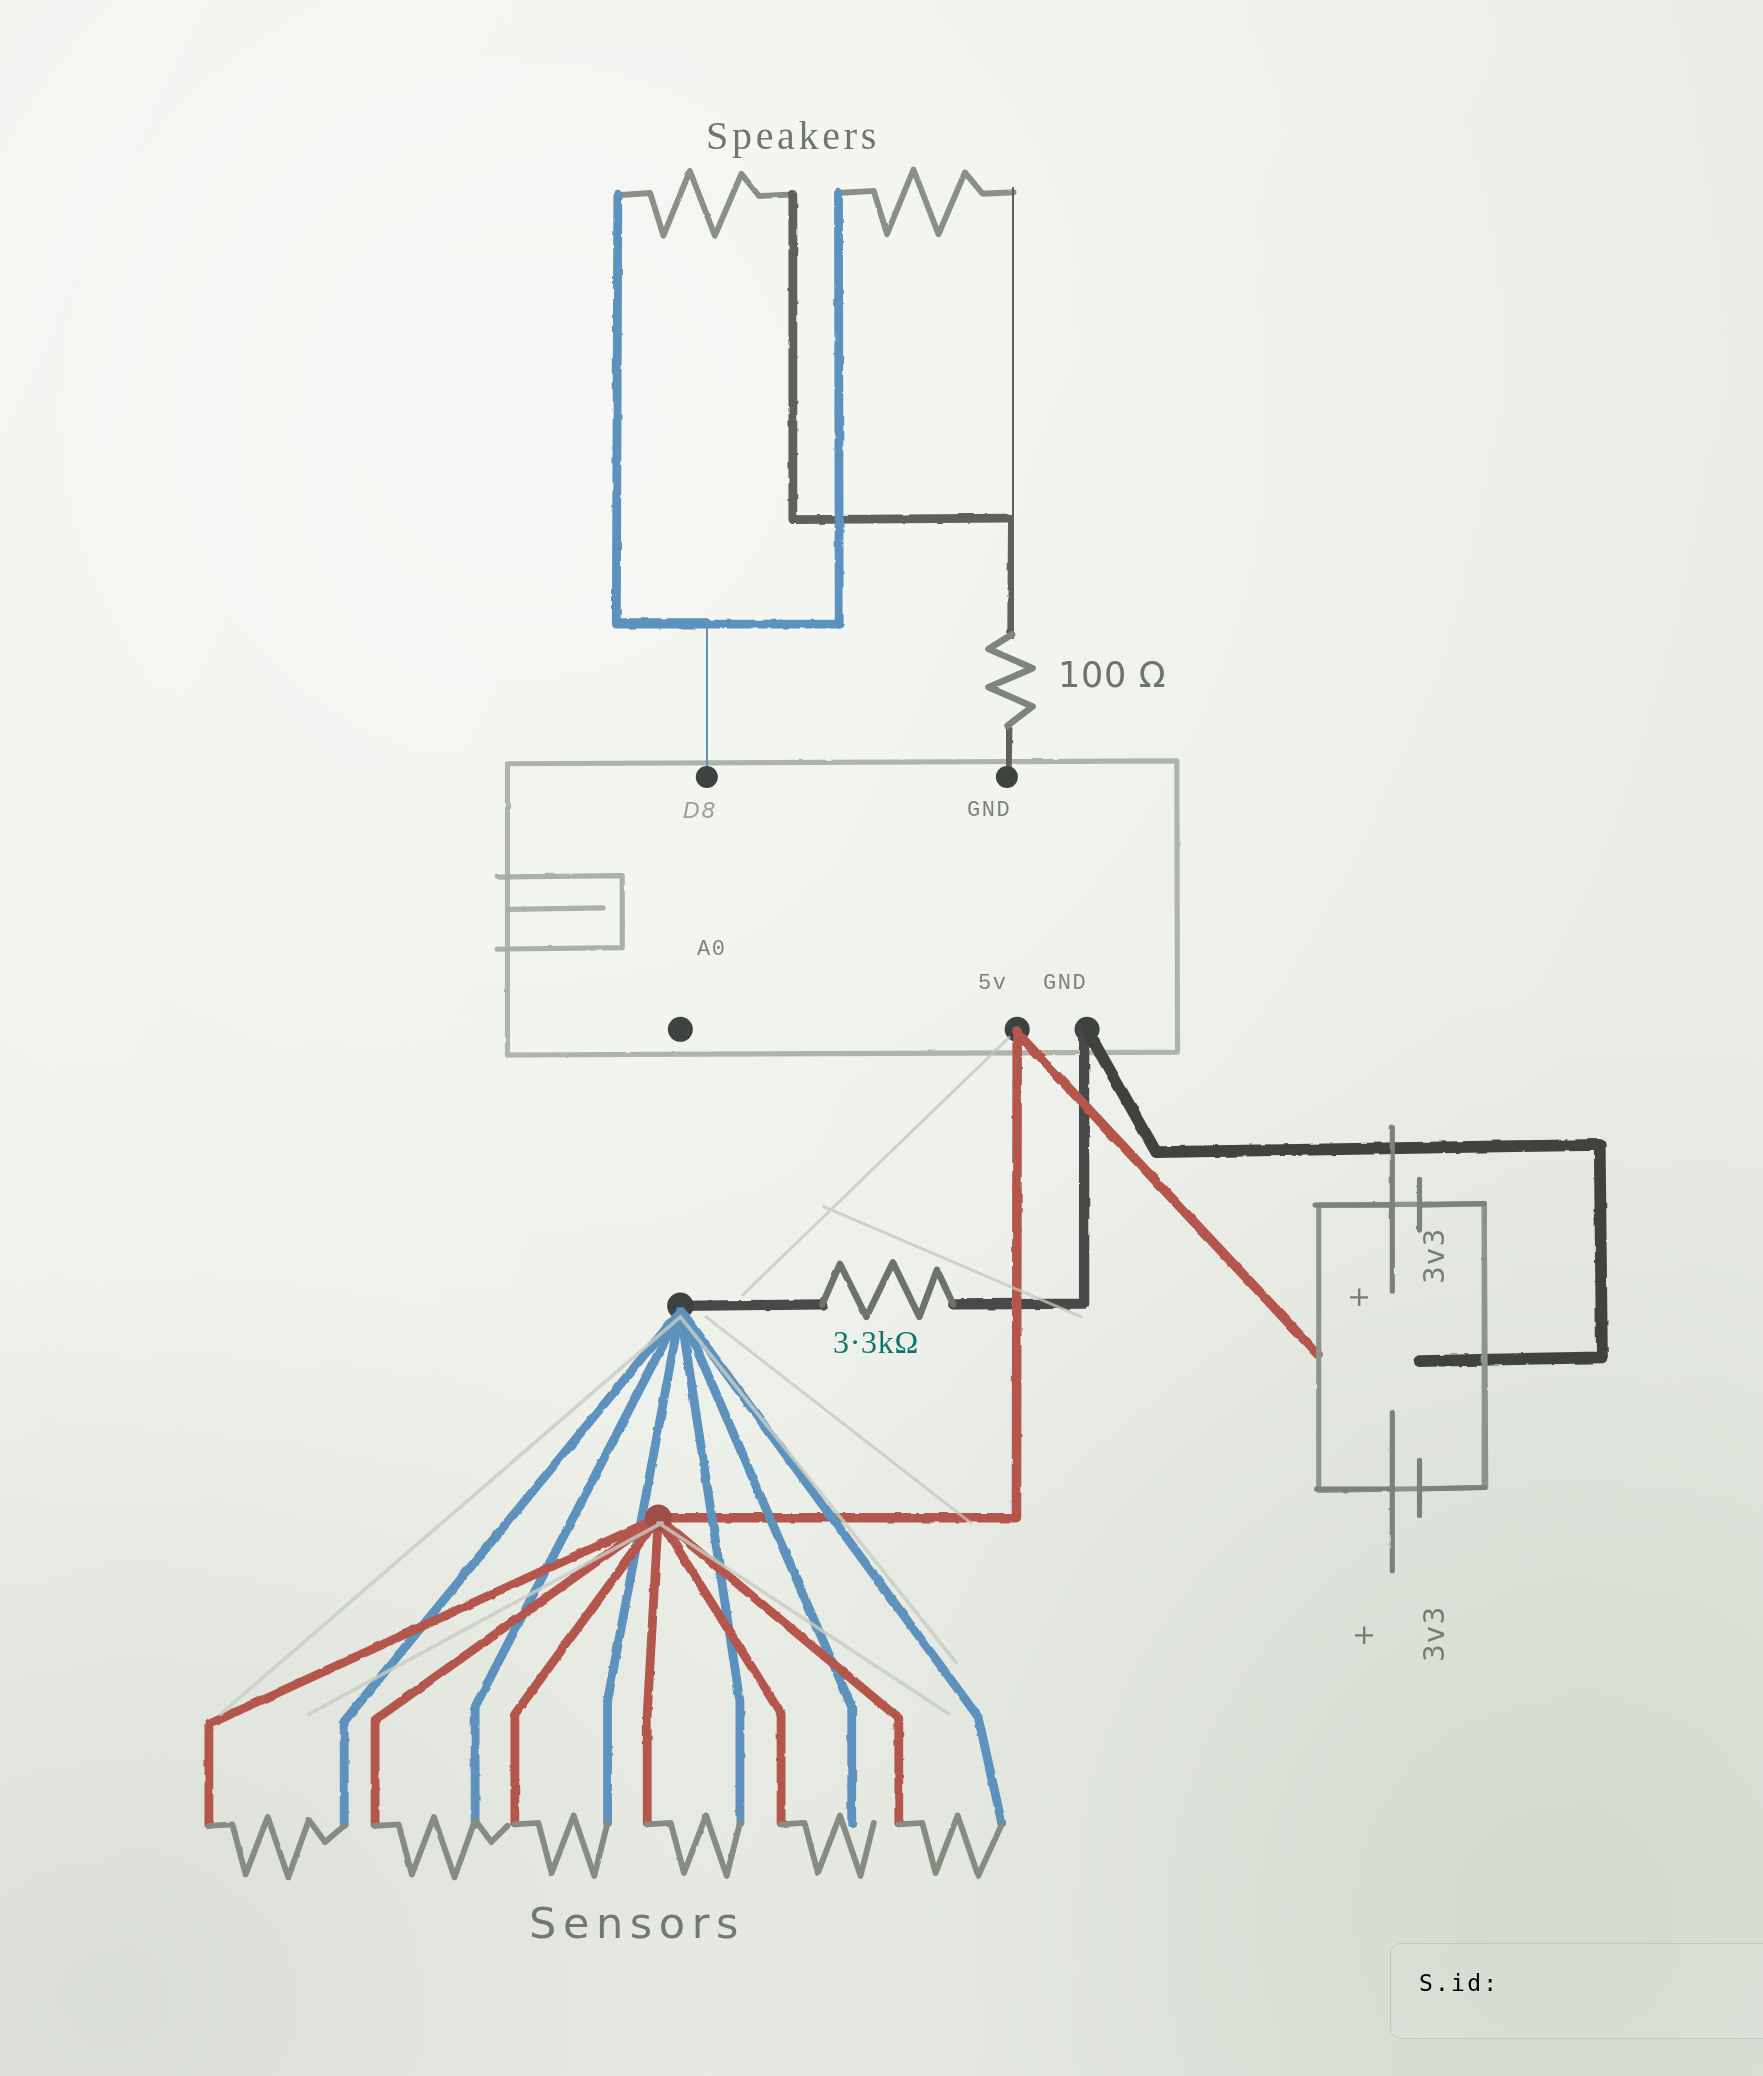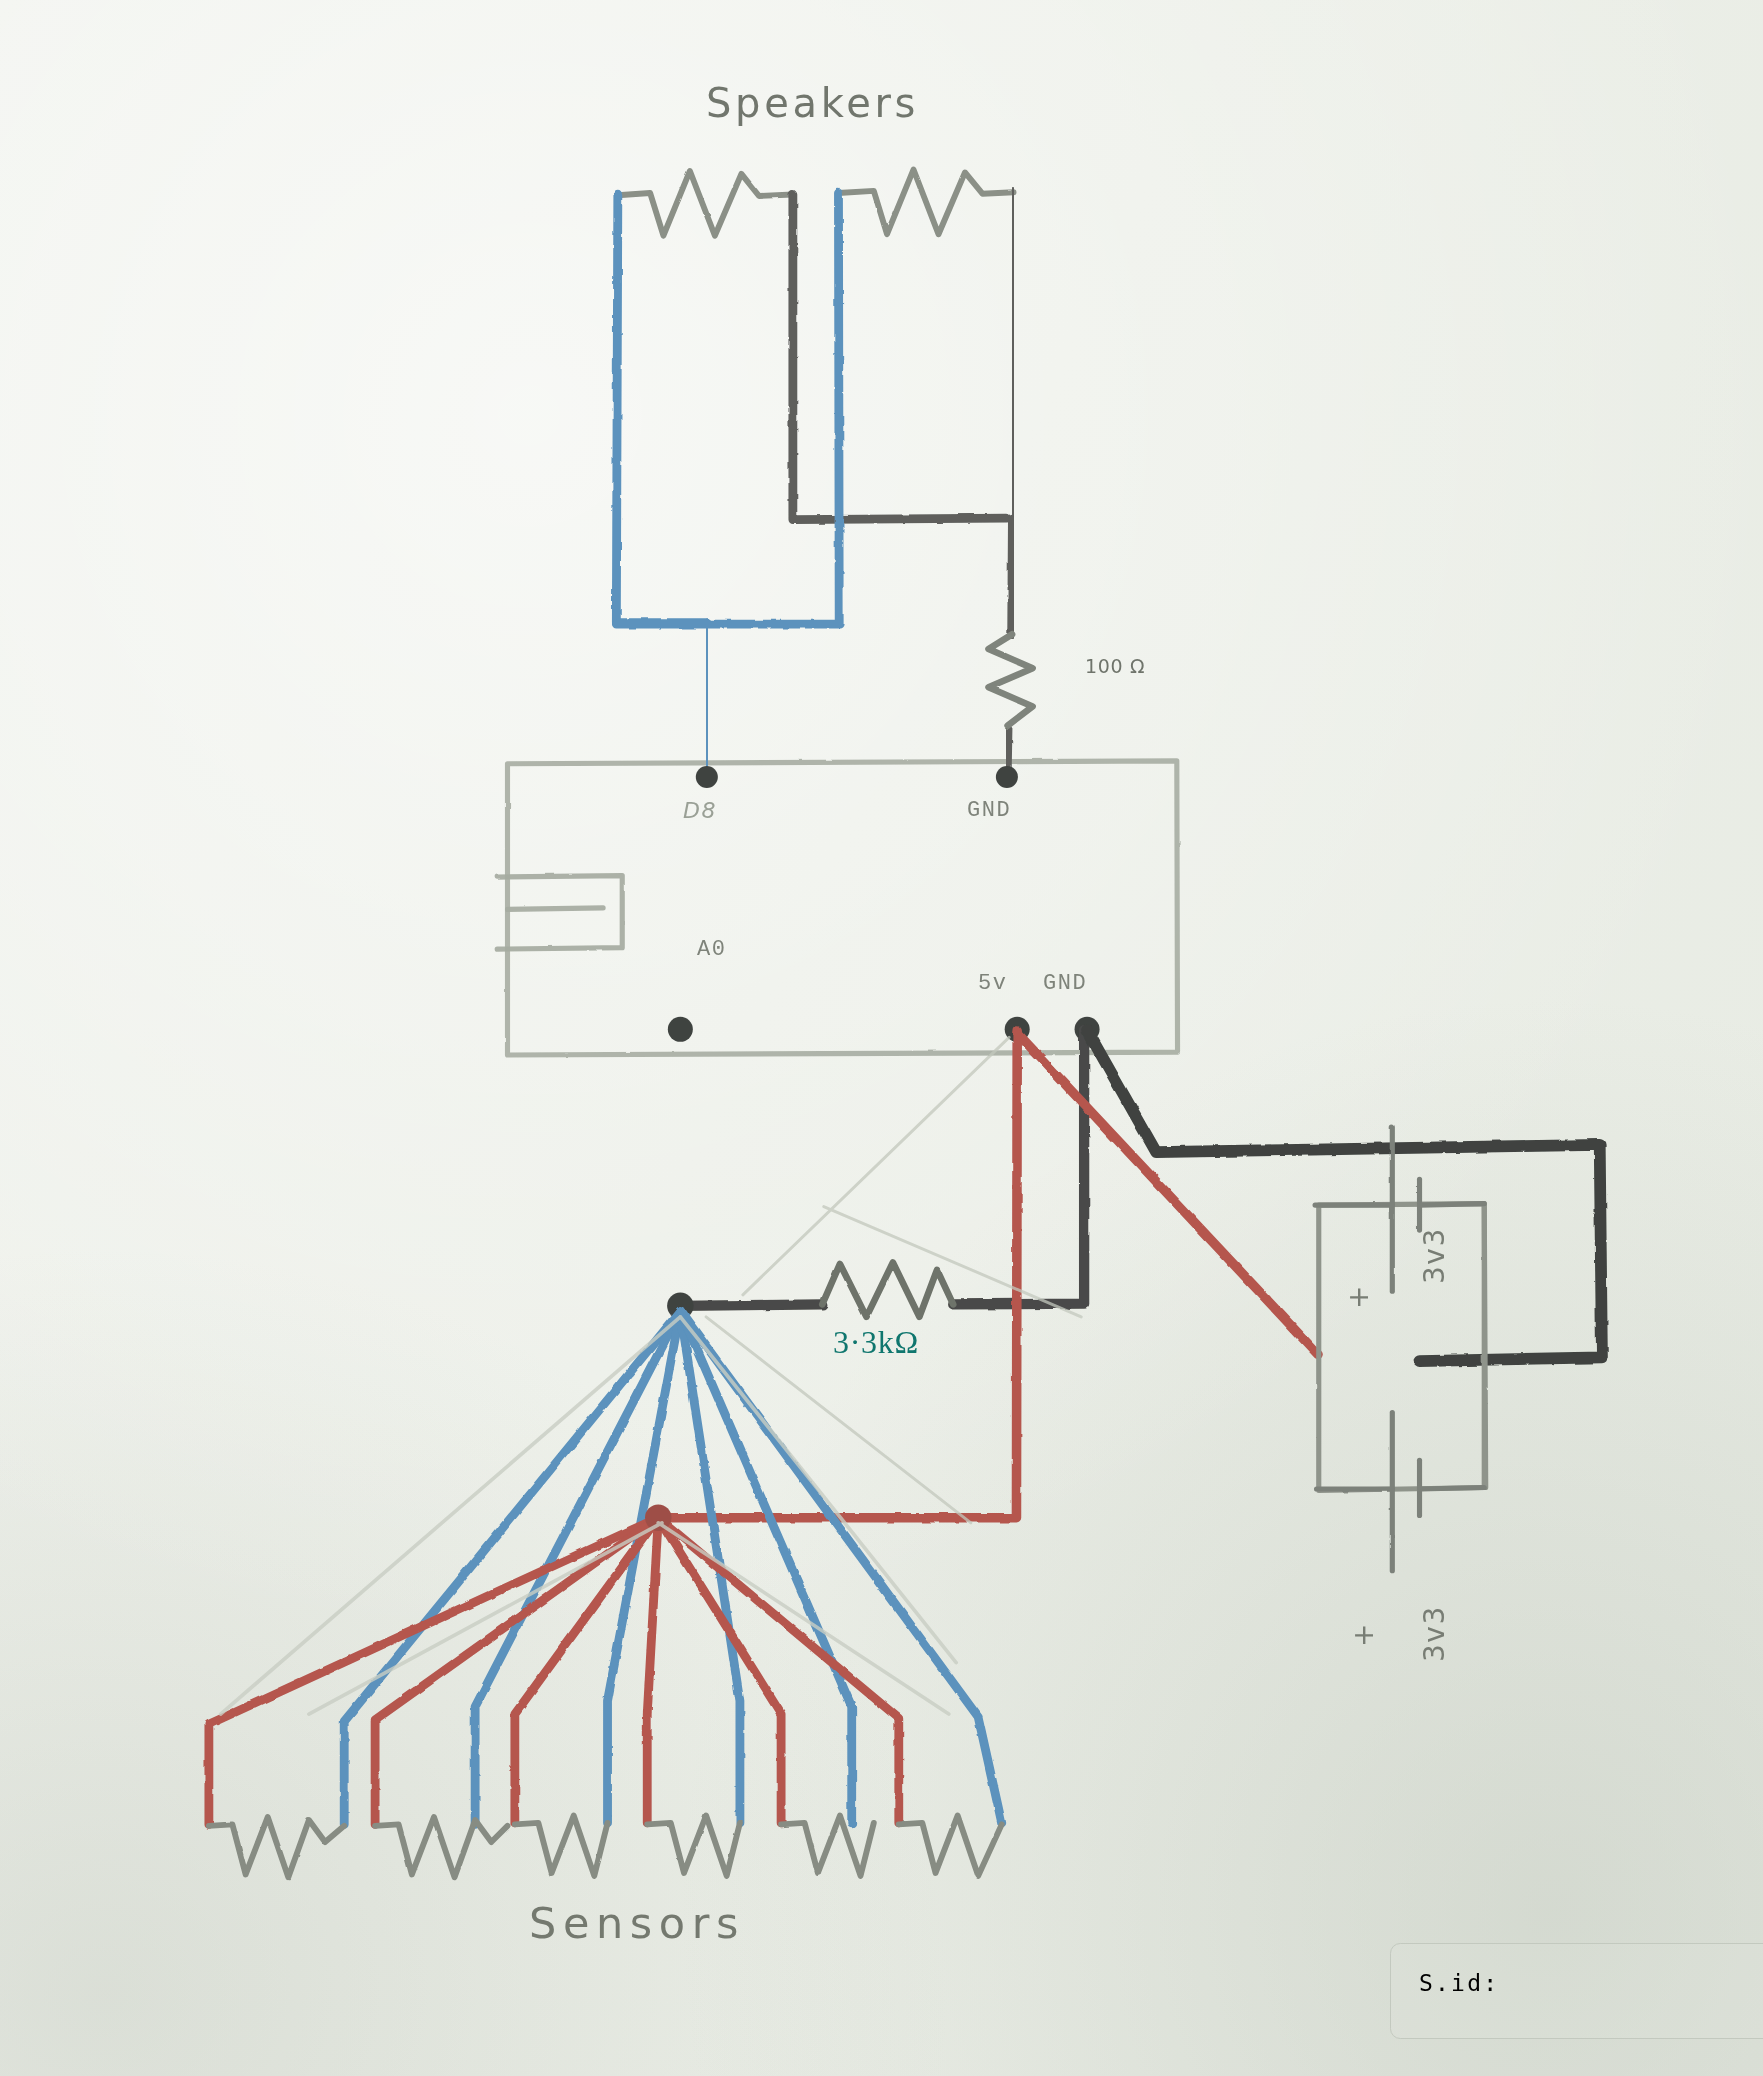--- a/index.html
+++ b/index.html
@@ -28,21 +28,21 @@
     color:#6d7269;
     font-family:"DejaVu Sans",sans-serif;
     letter-spacing:1.5px;
     white-space:nowrap;
     user-select:none;
   }
   .lbl-speakers{font-size:40px;letter-spacing:3.7px;color:#71766d;}
   .lbl-sensors{font-size:43px;letter-spacing:6.6px;color:#74796f;margin-left:44px;}
   .lbl-pin{font-size:22px;letter-spacing:1.5px;color:#7e837a;font-family:Liberation Mono, monospace;}
   .lbl-pin-faint{font-size:22px;letter-spacing:1.5px;color:#9aa096;font-style:italic;}
-  .lbl-res{font-size:19px;letter-spacing:0.7px;color:#6f746b;margin-left:27px;}
+  .lbl-res{font-size:35px;letter-spacing:0.7px;color:#6f746b;}
   .lbl-res2{font-size:32px;letter-spacing:0.7px;color:#0f766e;font-family:Liberation Serif, serif;}
   .lbl-batt{font-size:28px;letter-spacing:1.5px;color:#787d74;transform-origin:left top;}
   .lbl-plus{font-size:28px;color:#787d74;}
 
   #sid-box{
     position:absolute;left:1390px;top:1943px;width:397px;height:94px;
     border:1.5px solid #c3c9bf;border-radius:10.3px;
     background:rgba(255,255,255,0.06);
   }
   #sid-text{
@@ -202,21 +202,21 @@
     <g filter="url(#rough-soft)" fill="none" stroke="#878c83" stroke-width="8" stroke-linecap="round" stroke-linejoin="round">
       <path d="M284 2482 L316 2480 L334 2548 L364 2470 L392 2552 L420 2474 L442 2504 L468 2482"></path>
       <path d="M510 2482 L542 2480 L560 2548 L590 2470 L618 2552 L646 2474 L668 2504 L690 2482"></path>
       <path d="M700 2480 L732 2478 L750 2546 L780 2468 L808 2550 L826 2478"></path>
       <path d="M880 2480 L912 2478 L930 2546 L960 2468 L988 2550 L1006 2478"></path>
       <path d="M1062 2480 L1094 2478 L1112 2546 L1142 2468 L1170 2550 L1188 2478"></path>
       <path d="M1222 2480 L1254 2478 L1272 2546 L1302 2468 L1330 2550 L1362 2480"></path>
     </g>
   </svg>
 
-  <div class="hand-label lbl-speakers" style="left:706px;top:80px;">Speakers</div>
+  <div class="hand-label lbl-speakers" style="left:706px;top:112px;font-family:Liberation Serif, serif;">Speakers</div>
 
   <div class="hand-label lbl-sensors" style="left:485px;top:1898px;">Sensors</div>
 
   <div class="hand-label lbl-pin-faint" style="left:683px;top:798px;">D8</div>
   <div class="hand-label lbl-pin" style="left:967px;top:798px;">GND</div>
   <div class="hand-label lbl-pin" style="left:653px;top:937px;margin-left:44px;">A0</div>
   <div class="hand-label lbl-pin" style="left:978px;top:971px;">5v</div>
   <div class="hand-label lbl-pin" style="left:1043px;top:971px;">GND</div>
 
   <div class="hand-label lbl-res" style="left:1058px;top:655px;">100 Ω</div>

